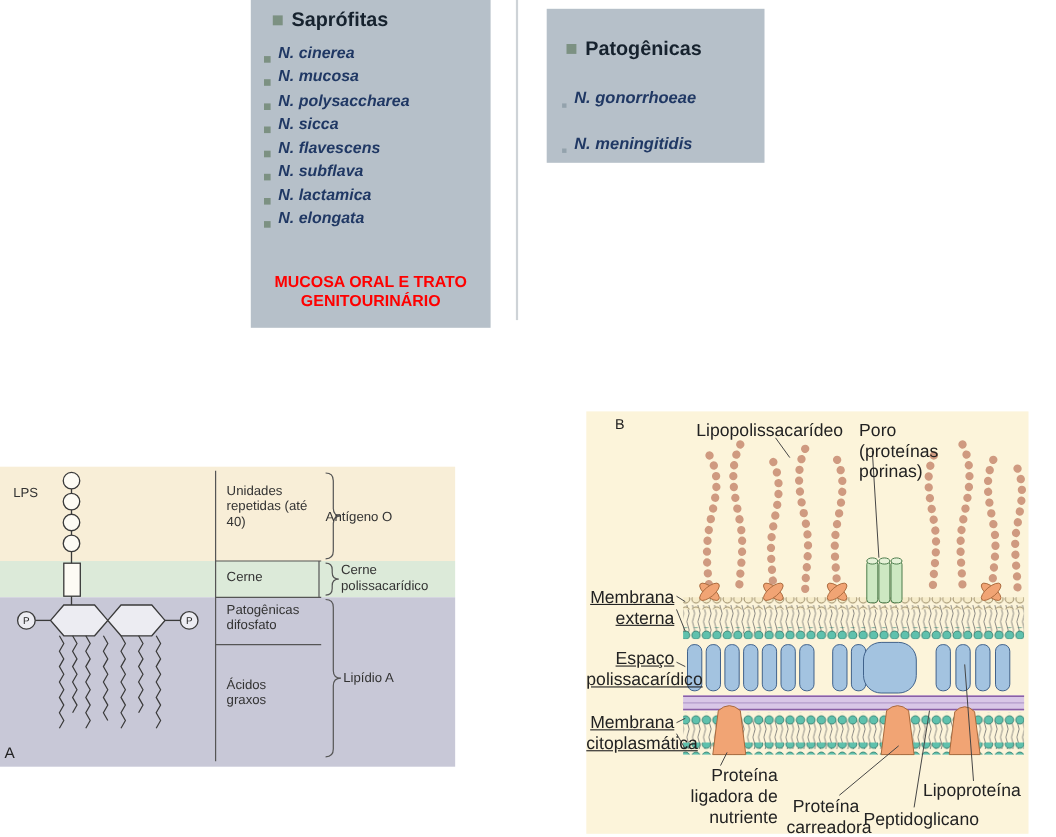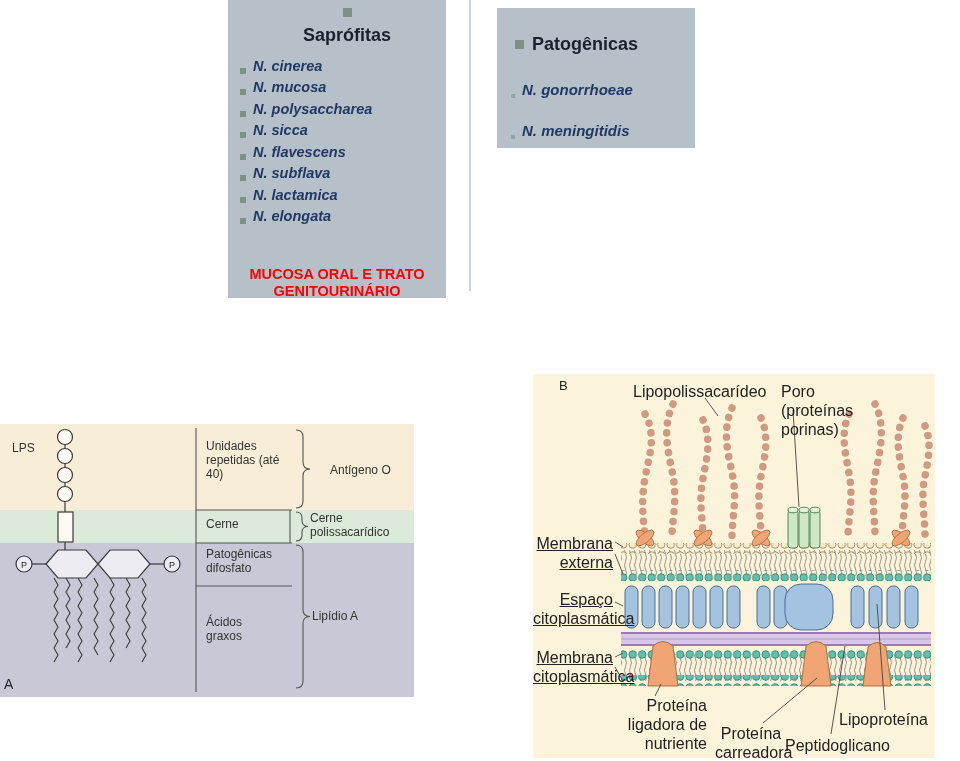--- a/index.html
+++ b/index.html
@@ -7,21 +7,21 @@
   body { font-family:"Liberation Sans", sans-serif; }
   .page { position:relative; width:960px; height:761px; background:#fff; overflow:hidden; }
 
   
   .panel { position:absolute; background:#b6c0c9; }
   .panel-sapro { left:228px; top:0; width:218px; height:298px; }
   .panel-pato  { left:497px; top:8px; width:198px; height:140px; }
   .vdivider { position:absolute; left:469px; top:0; width:2px; height:291px; background:#ced3d7; }
 
   .title-row { display:flex; align-items:center; gap:8px; }
-  .panel-sapro .title-row { padding:8px 0 4px 20px;flex-direction:column; }
+  .panel-sapro .title-row { padding:8px 0 4px 20px; }
   .panel-pato  .title-row { padding:26px 0 2px 18px; }
   .panel-title { font-size:18px; font-weight:bold; color:#16222e; }
 
   .sq { display:inline-block; flex:none; background:#7c9182; }
   .sq-t { width:9px; height:9px; }
   .sq-s { width:6px; height:6px; }
   .sq-p { width:4px; height:4px; background:#93a2ac; }
 
   .species-list { list-style:none; padding-left:12px; margin-top:2px; }
   .species-item { display:flex; align-items:flex-end; gap:7px; height:21.5px; }
@@ -156,21 +156,21 @@
         <path d="M296 88 q6 0 6 6 V96.5 q0 6 6 6 q-6 0 -6 6 V111 q0 6 -6 6"></path>
         <path d="M296 121 q7 0 7 7 V185.5 q0 7 7 7 q-7 0 -7 7 V257 q0 7 -7 7"></path>
       </g>
     </svg>
 
     <div class="dlabel" style="left:12px;top:18px;">LPS</div>
     <div class="dlabel" style="left:206px;top:16px;width:76px;">Unidades repetidas (até 40)</div>
     <div class="dlabel" style="left:206px;top:94px;">Cerne</div>
     <div class="dlabel" style="left:206px;top:124px;width:92px;">Patogênicas difosfato</div>
     <div class="dlabel" style="left:206px;top:192px;width:56px;">Ácidos graxos</div>
-    <div class="dlabel" style="left:330px;top:40px;">Antígeno O</div>
+    <div class="dlabel" style="left:296px;top:40px;">Antígeno O</div>
     <div class="dlabel" style="left:310px;top:88px;width:100px;">Cerne polissacarídico</div>
     <div class="dlabel" style="left:312px;top:186px;">Lipídio A</div>
     <div class="dlabel panel-letter" style="left:4px;top:252px;">A</div>
   </div>
 
   <div class="diagB">
     <svg width="402" height="384" viewBox="0 0 402 384">
       <defs>
         <pattern id="headsCream" width="9.5" height="11" patternUnits="userSpaceOnUse">
           <circle cx="4.7" cy="5.5" r="3.8" fill="#f6ecca" stroke="#8a7a55" stroke-width="0.8"></circle>
@@ -272,21 +272,21 @@
       </g>
     </svg>
 
     <div class="blabel" style="left:26px;top:4px;font-size:13px;">B</div>
     <div class="blabel" style="left:100px;top:8px;">Lipopolissacarídeo</div>
     <div class="blabel" style="left:248px;top:8px;width:104px;">
       <div>Poro</div>
       <div>(proteínas porinas)</div>
     </div>
     <div class="blabel right" style="left:0;top:160px;width:80px;">Membrana externa</div>
-    <div class="blabel right" style="left:0;top:216px;width:80px;">Espaço citoplasmática</div>
+    <div class="blabel right" style="left:0;top:216px;width:80px;">Espaço polissacarídico</div>
     <div class="blabel right" style="left:0;top:274px;width:80px;">Membrana citoplasmática</div>
     <div class="blabel center" style="left:66px;top:322px;width:108px;text-align:right;">Proteína ligadora de nutriente</div>
     <div class="blabel center" style="left:182px;top:350px;width:72px;">Proteína carreadora</div>
     <div class="blabel" style="left:252px;top:362px;width:120px;">Peptidoglicano</div>
     <div class="blabel" style="left:306px;top:336px;width:92px;">Lipoproteína</div>
   </div>
 
 </div>
 
 </body></html>

